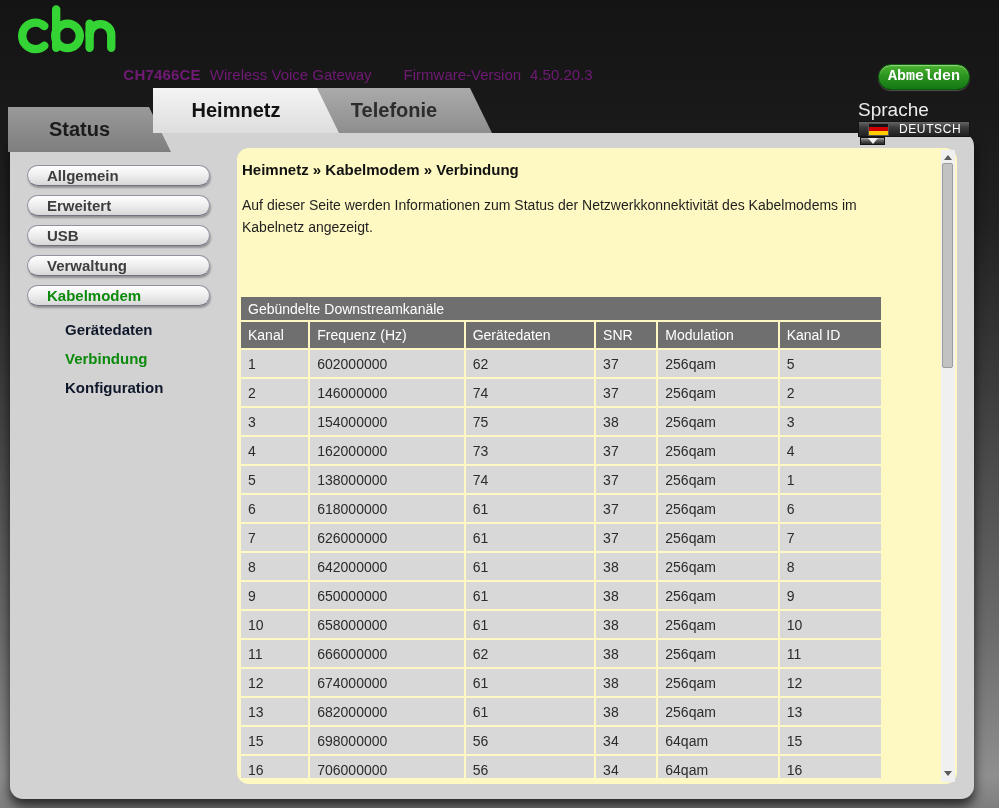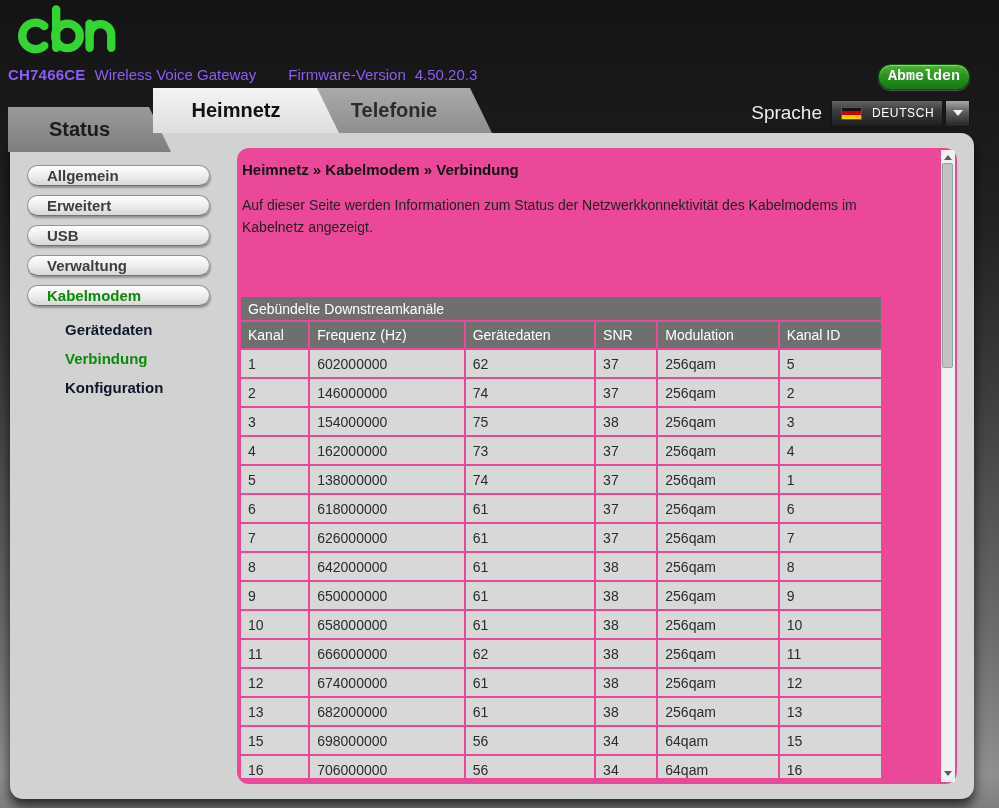--- a/index.html
+++ b/index.html
@@ -7,21 +7,21 @@
   body {
     position:relative;
     font-family:"Liberation Sans", sans-serif;
     background:linear-gradient(180deg,#141414 0%,#191919 14%,#222222 28%,#3c3c3c 48%,#6b6b6b 78%,#8f8f8f 96%,#7e7e7e 100%);
     overflow:hidden;
   }
 
   
   .top-header { position:absolute; left:0; top:0; width:999px; height:88px; }
   .logo { position:absolute; left:8px; top:2px; width:118px; height:56px; }
-  .model-line { position:absolute; left:8px; top:66px; width:700px; font-size:15px; color:#8b5cf6; white-space:nowrap; }
+  .model-line { position:absolute; left:8px; top:66px; width:700px; font-size:15px; color:#701a75; white-space:nowrap;text-align:center; }
   .model-line .model { font-weight:bold; letter-spacing:.2px; }
   .model-line .product { margin-left:9px; }
   .model-line .fw-label { margin-left:32px; }
   .model-line .fw-version { margin-left:9px; }
   .logout-btn {
     position:absolute; left:878px; top:64px; width:92px; height:26px;
     border-radius:13px; border:1px solid #0c5a0c;
     background:linear-gradient(180deg,#4cb52f 0%,#2b9420 45%,#157815 100%);
     box-shadow:0 1px 1px rgba(255,255,255,.25), inset 0 1px 1px rgba(255,255,255,.45);
     color:#ffffff; font-size:15px; font-weight:bold; text-align:center; line-height:24px;
@@ -34,21 +34,21 @@
   .tab {
     position:absolute; top:0; height:45px; line-height:45px;
     font-size:20px; font-weight:bold; text-align:center;
     clip-path:polygon(0 0, calc(100% - 22px) 0, 100% 100%, 0 100%);
     padding-right:20px; cursor:pointer;
   }
   .tab-status   { left:8px;   width:163px; background:linear-gradient(180deg,#9a9a9a,#7e7e7e); color:#1b1b1b; z-index:2;margin-top:19px; }
   .tab-heimnetz { left:153px; width:186px; background:linear-gradient(180deg,#f4f4f4,#dddddd); color:#111111; z-index:3; }
   .tab-telefonie{ left:316px; width:176px; background:linear-gradient(180deg,#aaaaaa,#8e8e8e); color:#2c2c2c; z-index:1; }
 
-  .lang-group { position:absolute; right:29px; top:99px; height:28px; display:flex; align-items:center; z-index:4; }
+  .lang-group { position:absolute; right:29px; top:99px; height:28px; display:flex; align-items:flex-start; z-index:4;flex-direction:column; }
   .lang-label { color:#ececec; font-size:19px; margin-right:9px; }
   .lang-select {
     width:112px; height:27px; display:flex; align-items:center;
     background:linear-gradient(180deg,#646464 0%,#3a3a3a 40%,#1f1f1f 100%);
     border:1px solid #141414; cursor:pointer;
   }
   .flag { width:21px; height:13px; margin-left:9px; border:1px solid #555; display:flex; flex-direction:column; }
   .flag span { flex:1; }
   .flag .black { background:#141414; } .flag .red { background:#d00000; } .flag .gold { background:#ffce00; }
   .lang-value { color:#ffffff; font-size:12px; letter-spacing:.6px; margin-left:10px; }
@@ -76,21 +76,21 @@
     font-size:15px; font-weight:bold; color:#3e3e3e; line-height:19px; cursor:pointer;
   }
   .side-btn.active { color:#0c8a0c; }
   .sub-nav { margin-top:7px; }
   .sub-item { height:29px; line-height:29px; padding-left:38px; font-size:15px; font-weight:bold; color:#0f172a; cursor:pointer; }
   .sub-item.active { color:#0c8a0c; }
 
   
   .panel {
     position:absolute; left:227px; top:15px; width:720px; height:636px;
-    background:#ec4899; border-radius:12px;
+    background:#fef9c3; border-radius:12px;
   }
   .breadcrumb { position:absolute; left:5px; top:13px; font-size:15px; font-weight:bold; color:#111; }
   .description { position:absolute; left:5px; top:47px; width:652px; font-size:14px; color:#1f1f1f; line-height:1.55; }
 
   .table-wrap { position:absolute; left:2px; top:99px; width:646px; height:531px; overflow:hidden; }
   table.ds { border-collapse:separate; border-spacing:2px; table-layout:fixed; width:644px;margin-top:48px; }
   table.ds td, table.ds th { font-size:14px; font-weight:normal; text-align:left; padding:0 0 0 7px; overflow:hidden; white-space:nowrap; }
   tr.title-row td { height:23px; background:#6f6f6f; color:#ffffff; }
   tr.head-row th { height:26px; background:#6f6f6f; color:#ffffff; }
   tr.data-row td { height:27px; background:#d8d8d8; color:#2b2b2b; }

